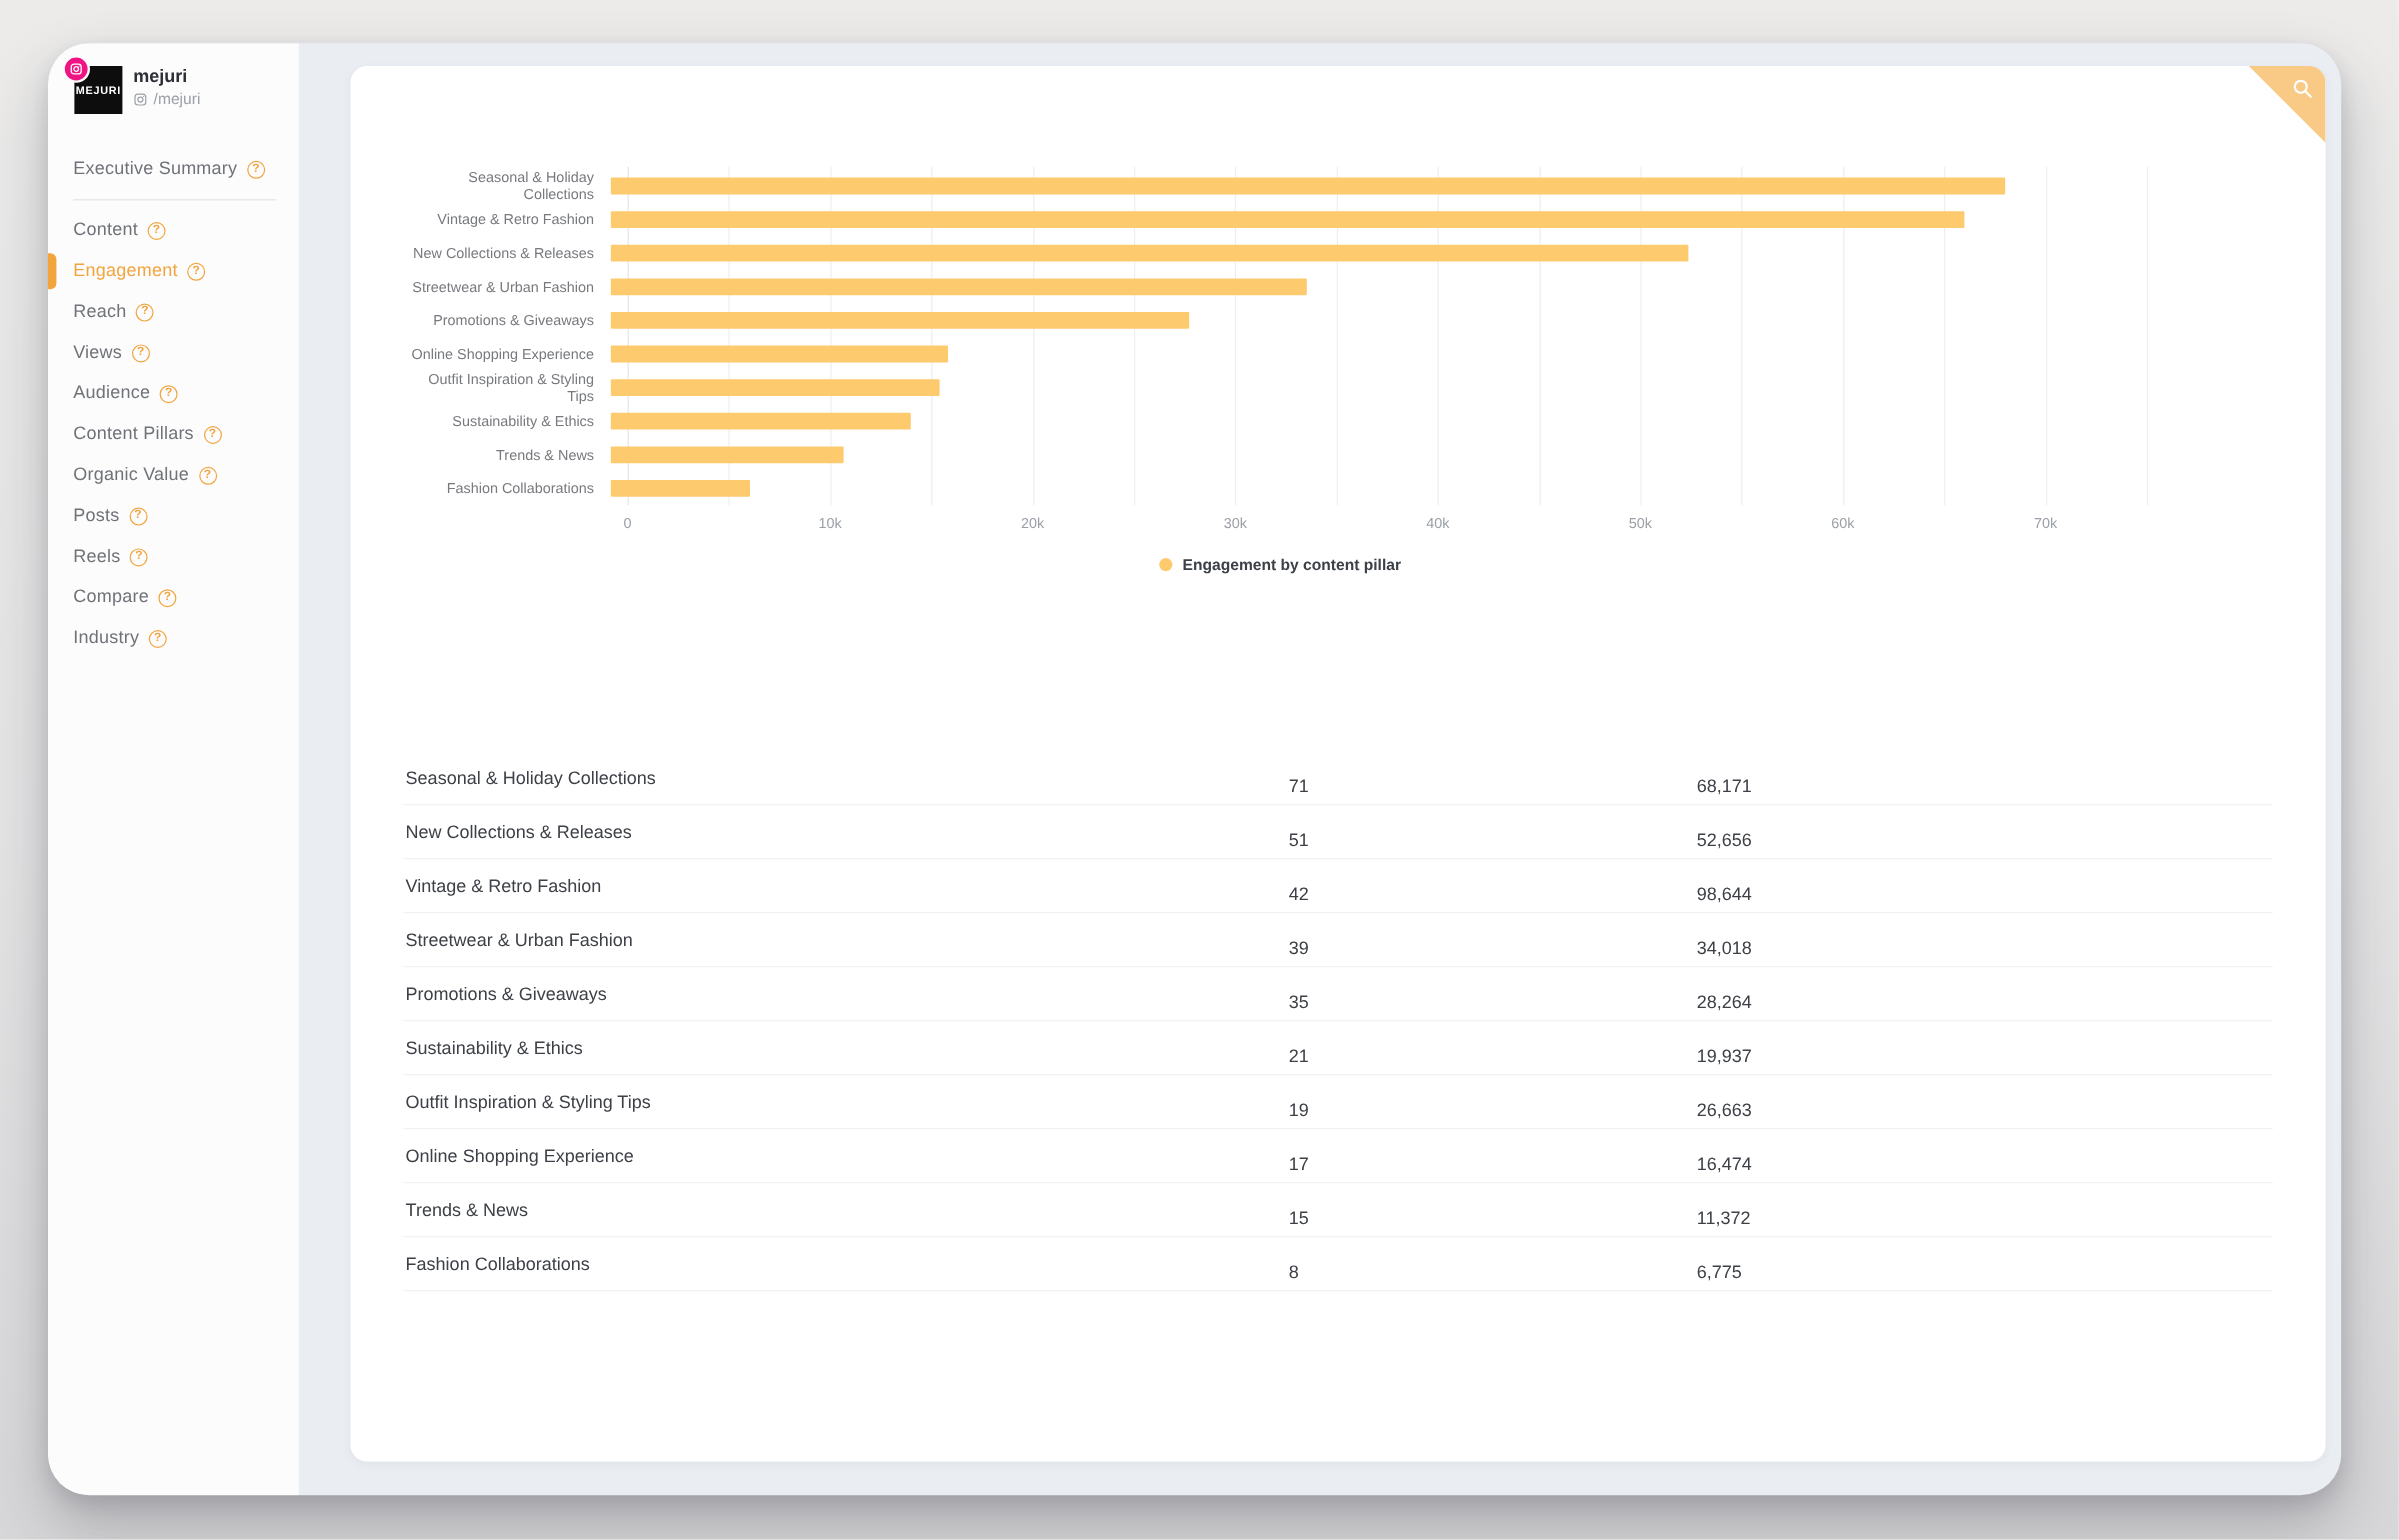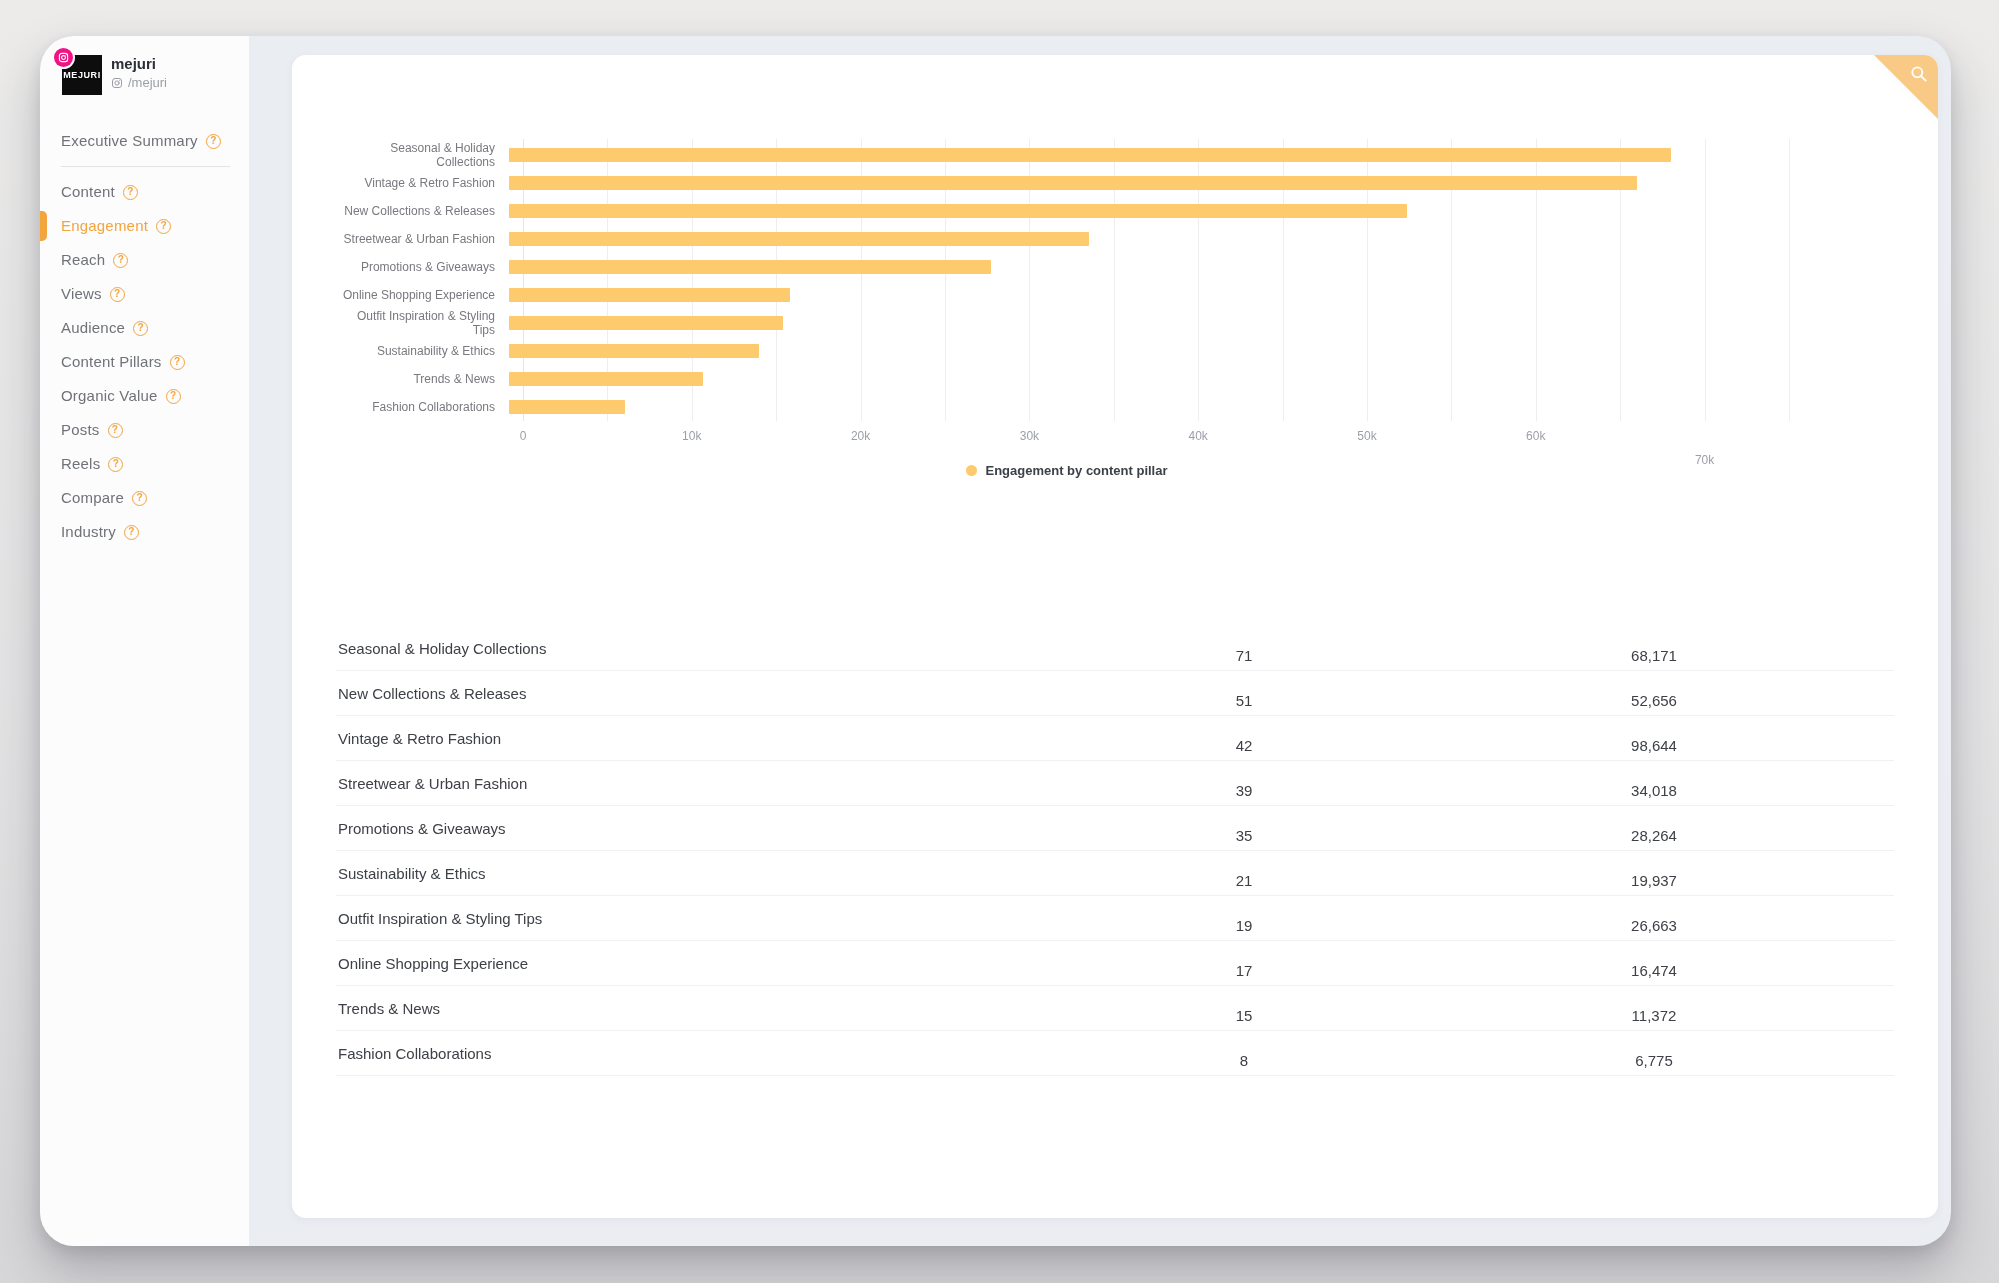--- a/index.html
+++ b/index.html
@@ -93,21 +93,21 @@
     padding-bottom:17px; border-bottom:1px solid #eaebef;
     font-size:12px; font-weight:bold; color:#3a3d45; letter-spacing:.5px;
   }
   .thead .c1 { padding-left:12px; }
   .thead .c2, .thead .c3 { text-align:right; }
   .trow {
     display:grid; grid-template-columns:1fr 340px 480px; align-items:center;
     height:45px; border-bottom:1px solid #f1f1f4; font-size:15px; color:#3d4046;
   }
   .trow .c1 { padding-left:2px; }
-  .trow .c2, .trow .c3 { text-align:center;margin-top:14px; }
+  .trow .c2, .trow .c3 { text-align:left;margin-top:14px; }
 </style>
 </head>
 <body>
 
 <div class="container">
 
   <aside class="sidebar">
     <div class="profile">
       <div class="logo-wrap">
         <div class="ig-badge">
@@ -311,21 +311,21 @@
   </div>
 </div>
         <div class="axis-layer" id="axis-layer">
             <span class="tick" style="left: 0%;">0</span>
             <span class="tick" style="left: 12.3122%;">10k</span>
             <span class="tick" style="left: 24.6245%;">20k</span>
             <span class="tick" style="left: 36.9367%;">30k</span>
             <span class="tick" style="left: 49.249%;">40k</span>
             <span class="tick" style="left: 61.5612%;">50k</span>
             <span class="tick" style="left: 73.8734%;">60k</span>
-            <span class="tick" style="left: 86.1857%; margin-top: 24px;">70k</span>
+            <span class="tick" style="left: 86.1857%;">70k</span>
           </div>
         <div class="legend-row">
           <span class="legend-dot"></span>
           <span class="legend-label">Engagement by content pillar</span>
         </div>
       </div>
 
       <div class="ptable">
         <div id="tbody">
   <div class="trow">

